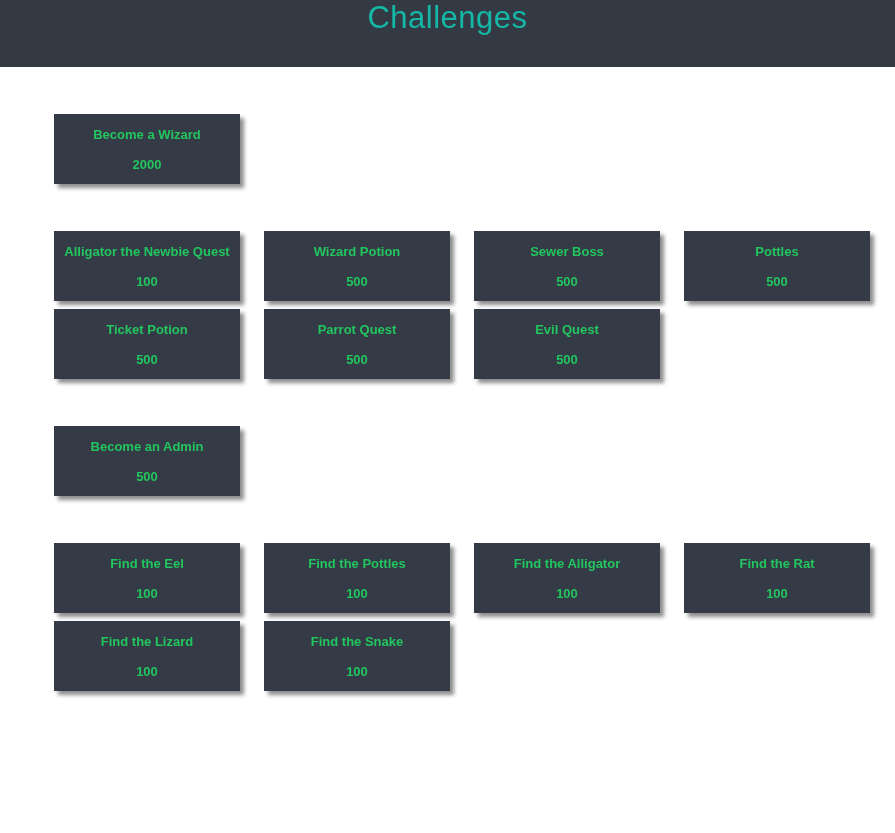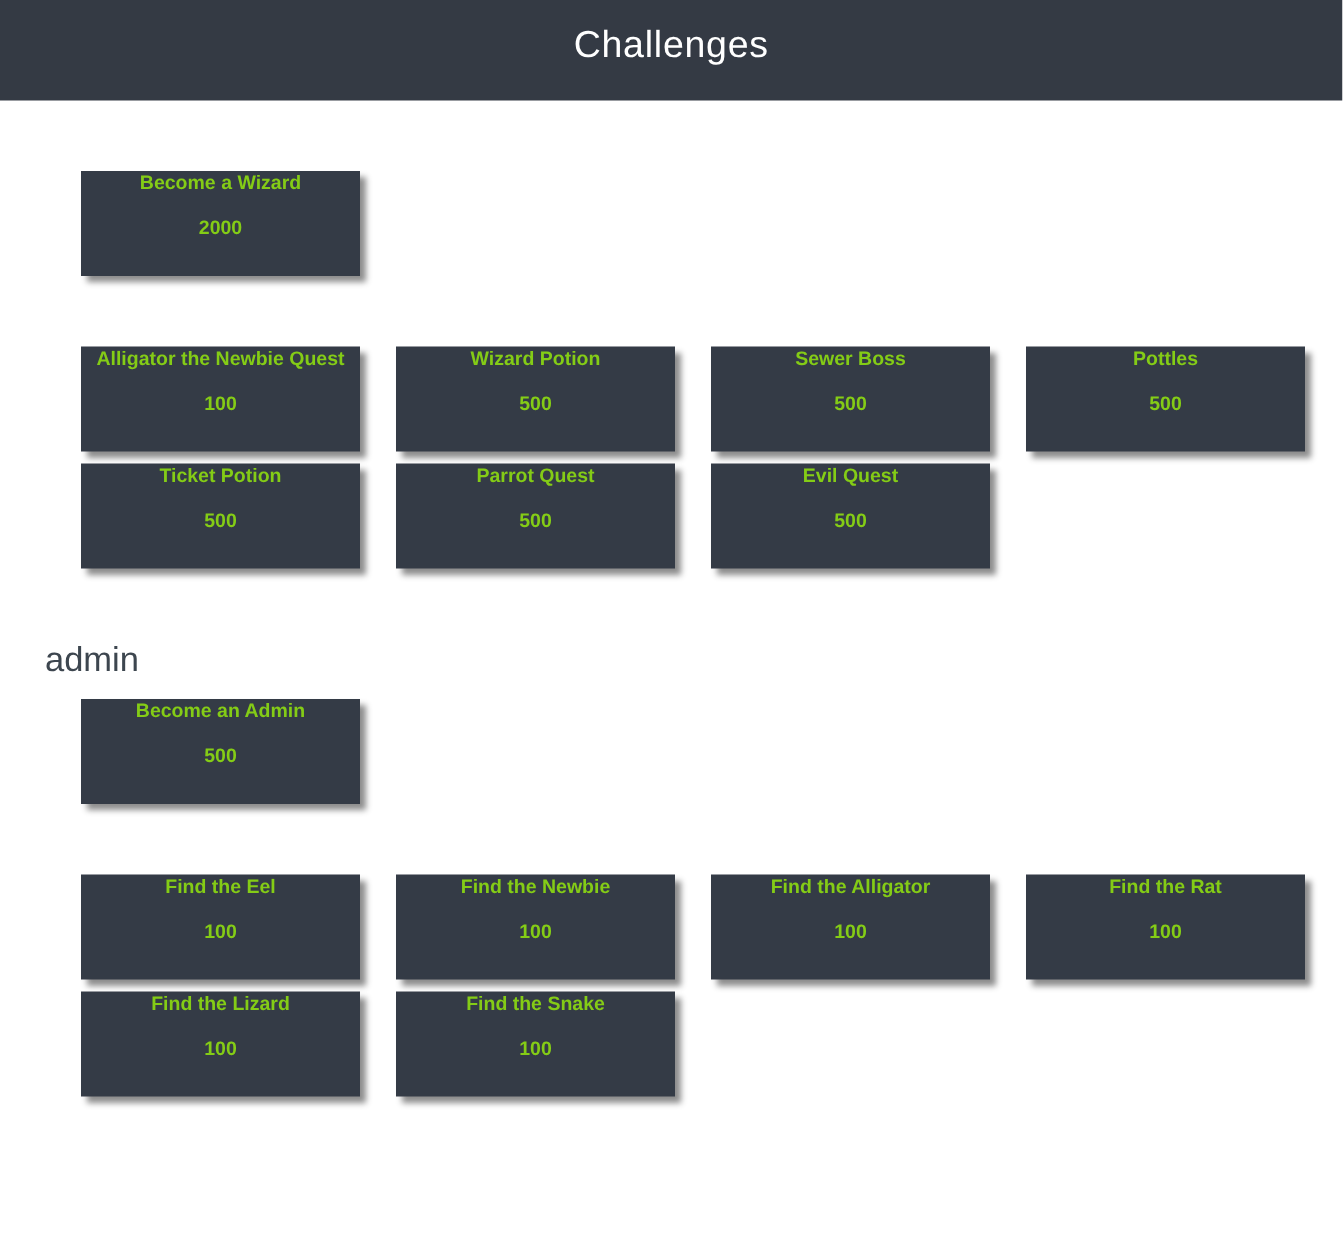--- a/index.html
+++ b/index.html
@@ -12,25 +12,25 @@
   }
   .header {
     width: 100%;
     height: 67px;
     background: #343a44;
     display: flex;
     align-items: flex-start;
     justify-content: center;
   }
   .header-title {
-    margin-top: 16px;
-    font-size: 25px;
+    margin-top: 0;
+    font-size: 31px;
     font-weight: 300;
     letter-spacing: 0.5px;
-    color: #ffffff;
+    color: #14b8a6;
   }
   .section { margin-top: 47px; }
   .section:first-of-type { margin-top: 16px; }
   .section-heading {
     margin-left: 30px;
     margin-bottom: 13px;
     font-size: 23px;
     font-weight: 400;
     line-height: 27px;
     color: #3d464f;
@@ -41,22 +41,23 @@
     display: flex;
     flex-wrap: wrap;
     column-gap: 24px;
     row-gap: 8px;
   }
   .challenge-card {
     width: 186px;
     height: 70px;
     background: #343b46;
     box-shadow: 4px 4px 4px rgba(0, 0, 0, 0.45);
-    color: #84cc16;
+    color: #22c55e;
     text-align: center;
+    padding-top: 13px;
     cursor: pointer;
   }
   .challenge-title {
     font-size: 13px;
     font-weight: 700;
     line-height: 15px;
     margin-bottom: 15px;
     padding: 0 4px;
   }
   .challenge-points {
@@ -108,37 +109,36 @@
       <p class="challenge-points">500</p>
     </div>
     <div class="challenge-card">
       <p class="challenge-title">Evil Quest</p>
       <p class="challenge-points">500</p>
     </div>
   </div>
 </div>
 
 <div class="section">
-  <h3 class="section-heading">admin</h3>
   <div class="card-grid">
     <div class="challenge-card">
       <p class="challenge-title">Become an Admin</p>
       <p class="challenge-points">500</p>
     </div>
   </div>
 </div>
 
 <div class="section">
   <div class="card-grid">
     <div class="challenge-card">
       <p class="challenge-title">Find the Eel</p>
       <p class="challenge-points">100</p>
     </div>
     <div class="challenge-card">
-      <p class="challenge-title">Find the Newbie</p>
+      <p class="challenge-title">Find the Pottles</p>
       <p class="challenge-points">100</p>
     </div>
     <div class="challenge-card">
       <p class="challenge-title">Find the Alligator</p>
       <p class="challenge-points">100</p>
     </div>
     <div class="challenge-card">
       <p class="challenge-title">Find the Rat</p>
       <p class="challenge-points">100</p>
     </div>

